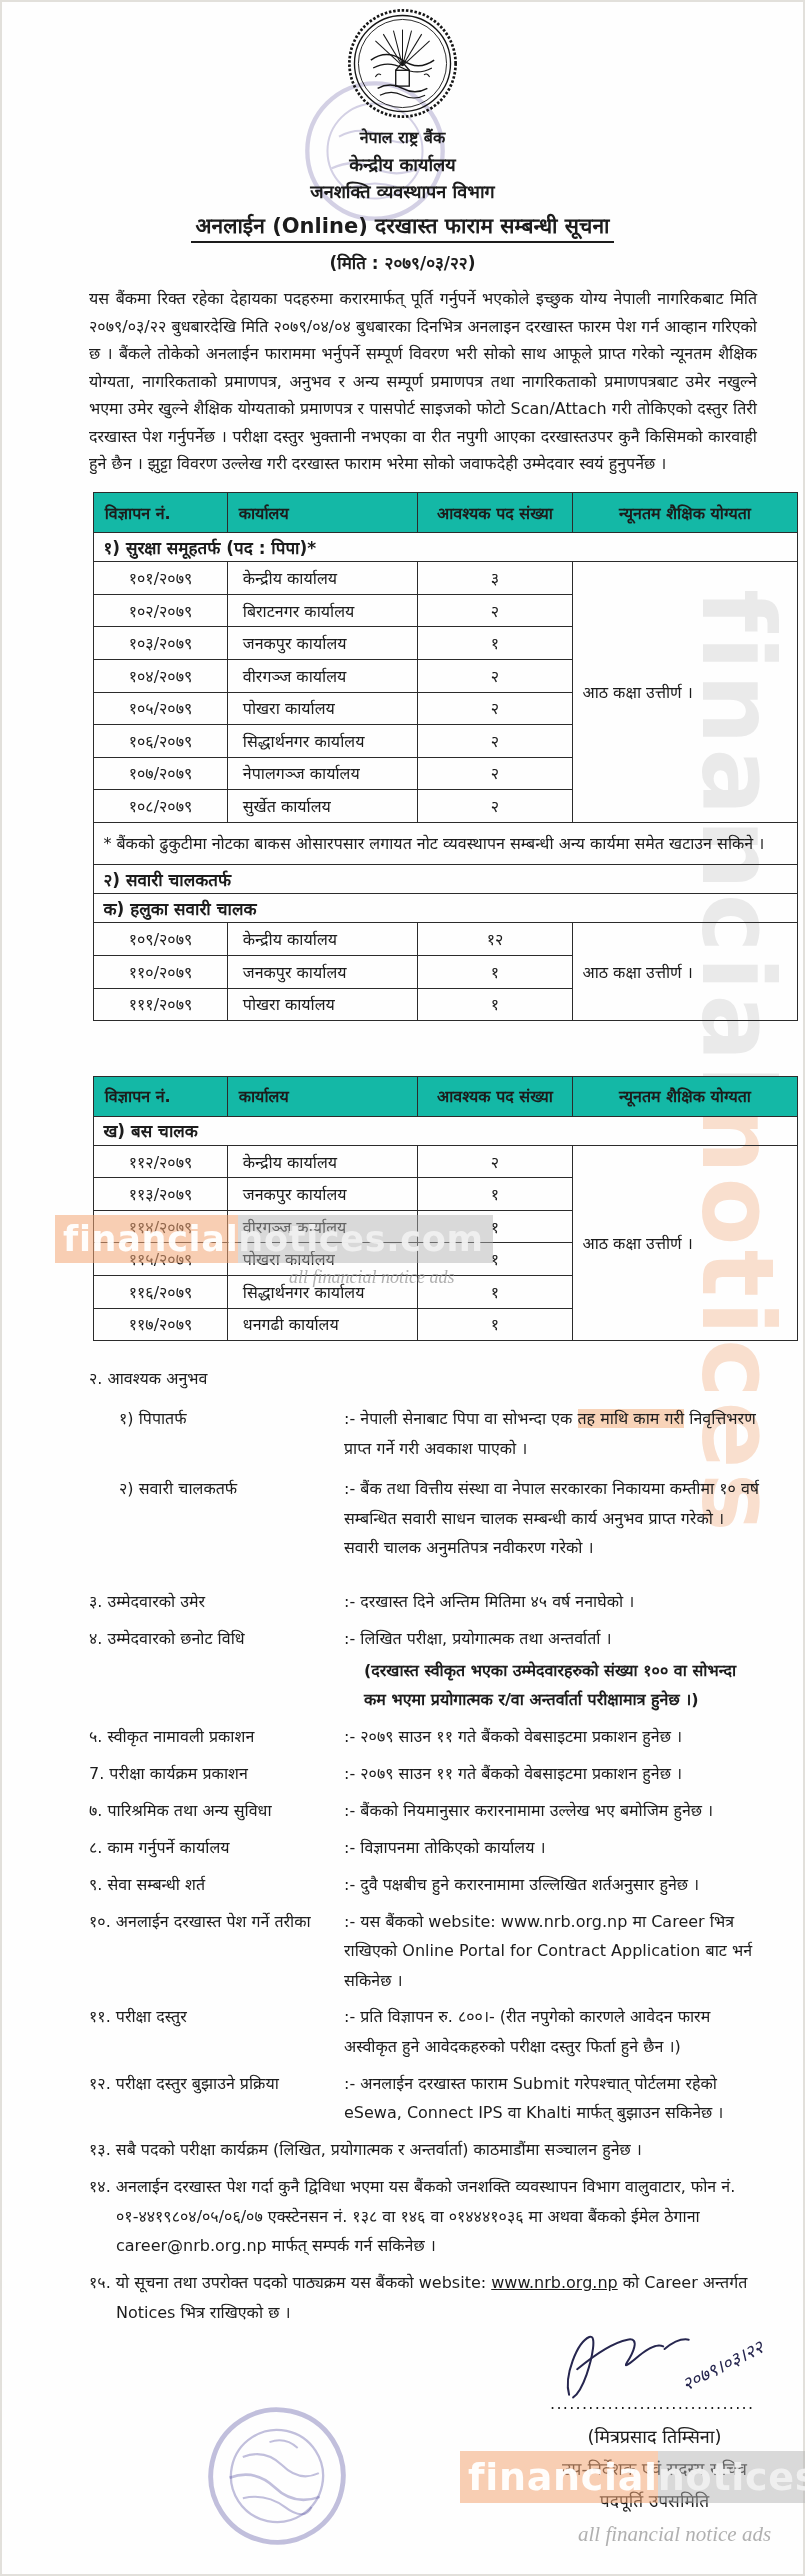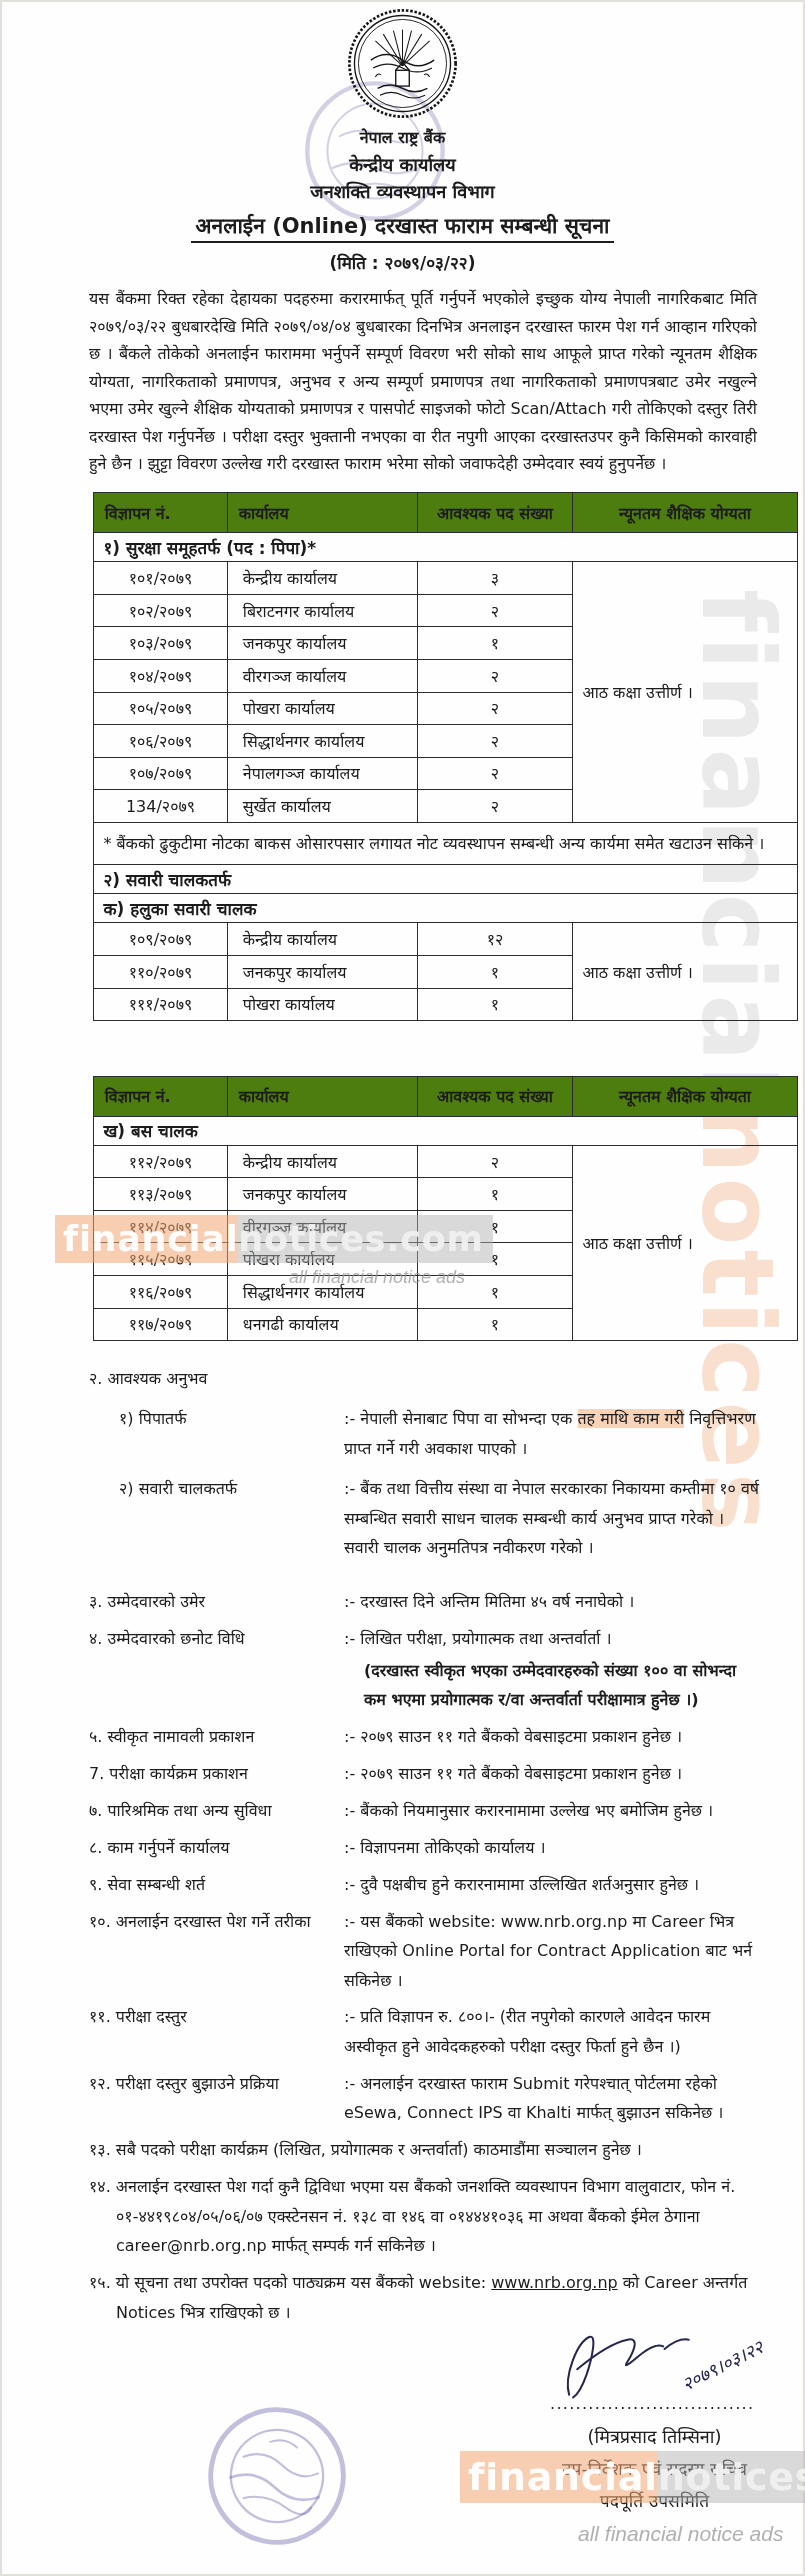--- a/index.html
+++ b/index.html
@@ -17,21 +17,21 @@
   .doc-title { display:inline-block; font-weight:bold; font-size:21px; margin-top:5.4px;
                border-bottom:2px solid #1c1c1c; padding:0 4px 2.7px 4px; }
   .doc-date { font-weight:bold; font-size:17px; margin-top:8px; }
   
   .intro { margin:10.7px 48px 0 89px; font-size:16px; line-height:27.5px; text-align:justify; z-index:2; position:relative;}
   
   table.doc-table { border-collapse:collapse; width:705px; margin:14.8px 0 0 93px;
                     font-size:16px; position:relative; z-index:2; table-layout:fixed; }
   table.doc-table col.c1{width:134px} table.doc-table col.c2{width:190px}
   table.doc-table col.c3{width:155px} table.doc-table col.c4{width:225px}
-  .doc-table th { background:#4d7c0f; border:1.3px solid #2b2b2b; font-weight:bold;
+  .doc-table th { background:#14b8a6; border:1.3px solid #2b2b2b; font-weight:bold;
                   height:36px; padding:1.3px 4px; font-size:16px; }
   .doc-table th:first-child, .doc-table th:nth-child(2){ text-align:left; padding-left:10.7px;}
   .doc-table td { border:1.3px solid #2b2b2b; height:29px; padding:1.3px 5.4px; }
   .doc-table td.adv { text-align:center; }
   .doc-table td.office { padding-left:14.8px; }
   .doc-table td.count { text-align:center; }
   .doc-table td.qual { padding-left:9.4px; vertical-align:middle; }
   .doc-table td.section { font-weight:bold; font-size:17px; padding-left:9.4px; height:25.5px; }
   .doc-table td.note { font-size:16px; line-height:28px; padding:6.7px 9.4px; height:auto; }
   .tbl-gap { height:40px; }
@@ -51,21 +51,21 @@
   .sig-name { margin-top:9.4px; font-size:18px; }
   .sig-role { margin-top:8px; font-size:17.4px; }
   .sig-ink { position:absolute; left:557px; top:-12px; width:242px; height:81px; }
   .sig-date-hand { position:absolute; left:678px; top:19px; font-size:18px; color:#26264f;
                    transform:rotate(-27deg); font-style:italic; white-space:nowrap; }
   
   .wm { position:absolute; pointer-events:none; z-index:5; font-weight:bold; white-space:nowrap; }
   .wm-logo { display:flex; align-items:stretch; font-size:35px; letter-spacing:0.7px; }
   .wm-logo .seg1 { background:rgba(242,166,116,0.55); color:rgba(255,255,255,0.95); padding:4px 0 4px 8px; }
   .wm-logo .seg2 { background:rgba(178,178,178,0.48); color:rgba(240,240,240,0.97); padding:4px 9.4px 4px 0; }
-  .wm-tag { position:absolute; pointer-events:none; z-index:5; font-family:Liberation Sans, sans-serif;
+  .wm-tag { position:absolute; pointer-events:none; z-index:5; font-family:Liberation Serif, serif;
             font-style:italic; color:rgba(150,150,150,0.75); }
   .wm-vert { position:absolute; top:589px; left:672px; height:852px; width:127px;
              writing-mode:vertical-rl; font-weight:bold; font-size:99px; line-height:124px;
              letter-spacing:4px; z-index:1; pointer-events:none; }
   .wm-vert .vg { color:rgba(130,130,130,0.16); }
   .wm-vert .vp { color:rgba(238,152,95,0.30); }
   
   .stamp { position:absolute; pointer-events:none; z-index:1; }
 </style>
 </head>
@@ -168,21 +168,21 @@
           <td class="adv">१०६/२०७९</td>
           <td class="office">सिद्धार्थनगर कार्यालय</td>
           <td class="count">२</td>
         </tr>
     <tr>
           <td class="adv">१०७/२०७९</td>
           <td class="office">नेपालगञ्ज कार्यालय</td>
           <td class="count">२</td>
         </tr>
     <tr>
-          <td class="adv">134/२०७९</td>
+          <td class="adv">१०८/२०७९</td>
           <td class="office">सुर्खेत कार्यालय</td>
           <td class="count">२</td>
         </tr>
     <tr>
           <td class="note" colspan="4">* बैंकको ढुकुटीमा नोटका बाकस ओसारपसार लगायत नोट व्यवस्थापन सम्बन्धी अन्य कार्यमा समेत खटाउन सकिने ।</td>
         </tr>
     <tr>
           <td class="section" colspan="4">२) सवारी चालकतर्फ</td>
         </tr>
     <tr>

